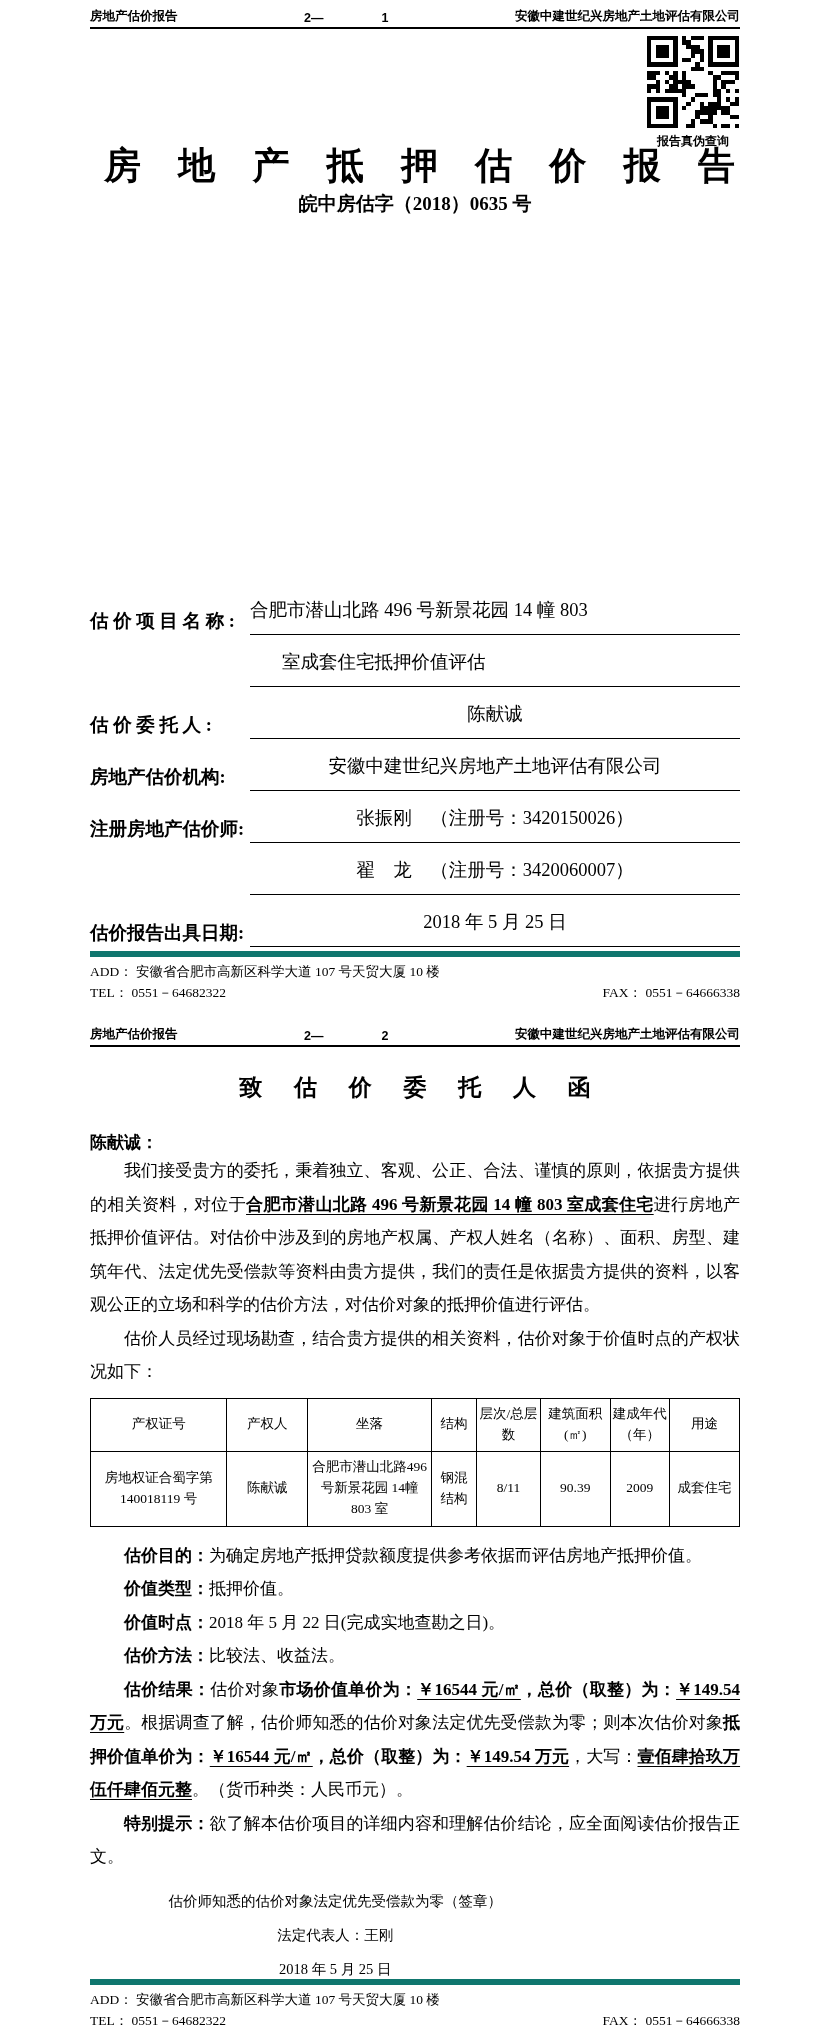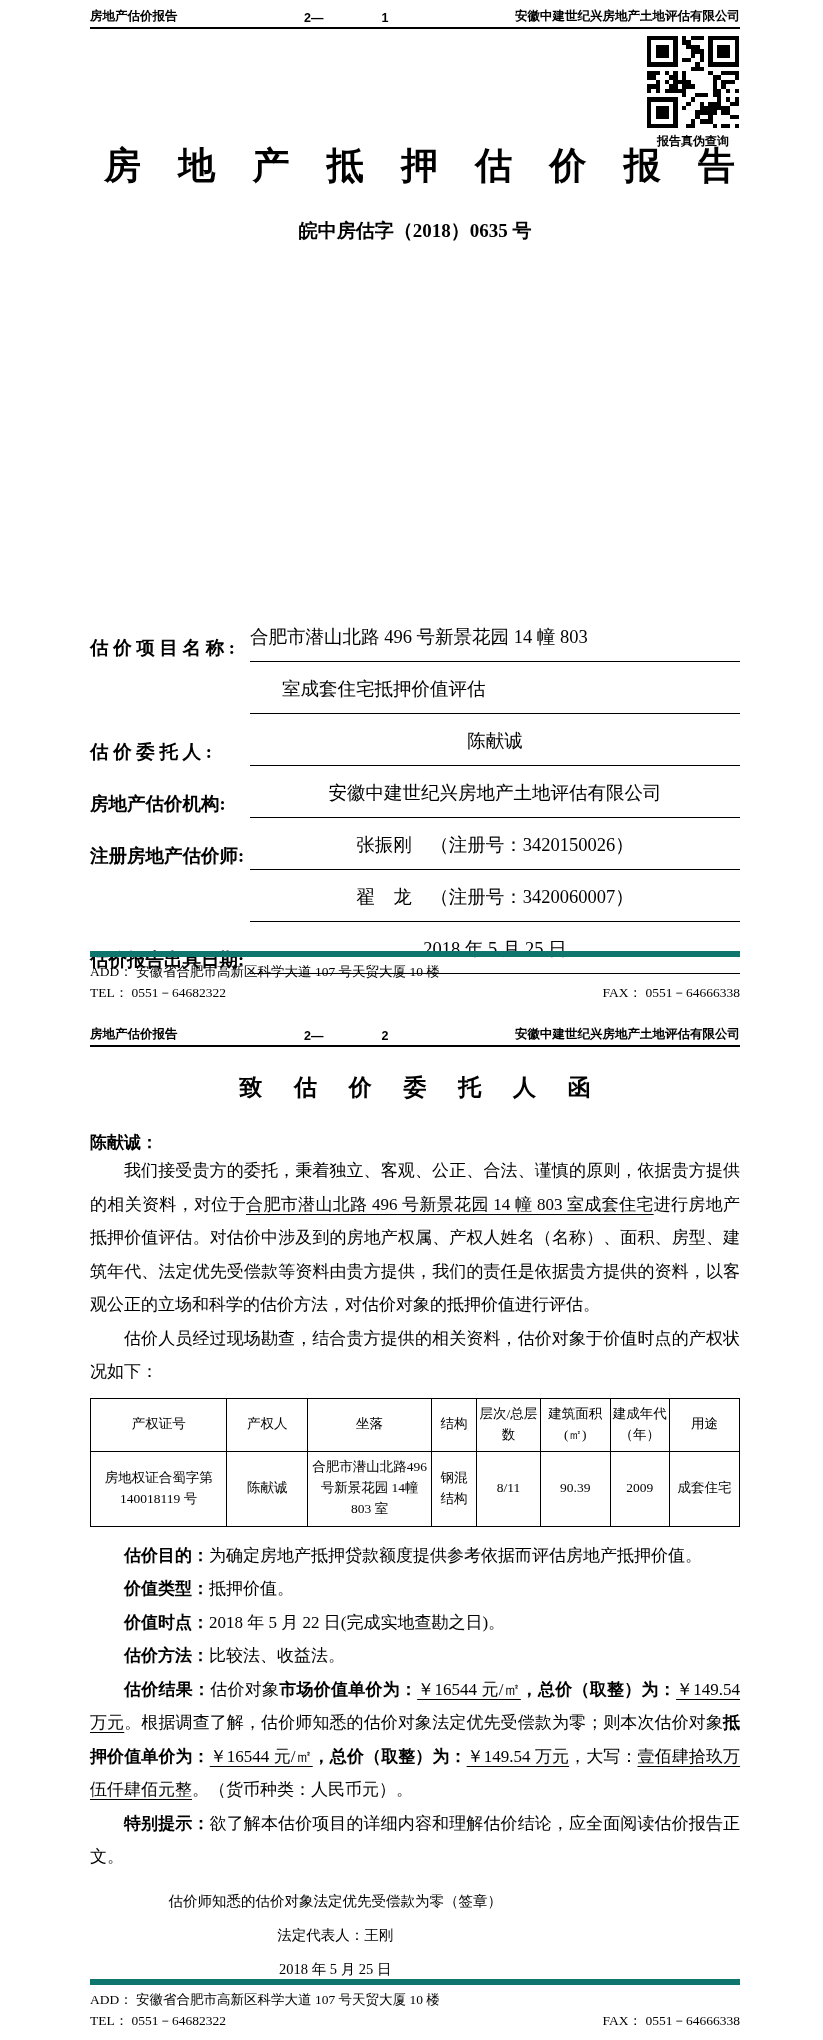--- a/index.html
+++ b/index.html
@@ -32,21 +32,21 @@
   .qr-wrap svg{width:92px;height:92px;display:block;margin:0 auto;}
   .qr-caption{font-size:12px;font-weight:bold;margin-top:5px;
     font-family:"Liberation Sans","DejaVu Sans",sans-serif;}
 
   
   .main-title{
     margin-top:112px;text-align:center;
     font-size:37px;font-weight:bold;letter-spacing:14px;padding-left:14px;
     white-space:nowrap;
   }
-  .doc-no{margin-top:27px;text-align:center;font-size:19px;font-weight:bold;}
+  .doc-no{text-align:center;font-size:19px;font-weight:bold;}
 
   
   .fields{margin-top:366px;}
   .field-row{display:flex;height:52px;align-items:flex-end;font-size:18.5px;}
   .field-row .fl{font-weight:bold;width:160px;flex:0 0 auto;white-space:nowrap;padding-bottom:2px;}
   .field-row .fv{flex:1 1 auto;border-bottom:1px solid #000;text-align:center;padding-bottom:12px;white-space:nowrap;}
   .field-row .fv.left{text-align:left;}
   .field-row .fv.left2{text-align:left;padding-left:32px;}
 
   
@@ -59,21 +59,21 @@
   .page2 .p-footer{bottom:10px;}
   .p-footer .f-row{display:flex;margin-top:3px;}
   .p-footer .f-fax{margin-left:auto;}
 
   
   .letter-title{margin-top:25px;text-align:center;font-size:23px;font-weight:bold;letter-spacing:13px;padding-left:13px;white-space:nowrap;}
   .salutation{margin-top:28px;font-size:17px;font-weight:bold;}
   .para{font-size:17px;line-height:33.5px;text-align:justify;margin:0;}
   .indent{text-indent:2em;}
   .b{font-weight:bold;}
-  .bu{font-weight:normal;text-decoration:underline;text-underline-offset:4px;}
+  .bu{font-weight:bold;text-decoration:underline;text-underline-offset:4px;}
 
   table.prop{width:100%;border-collapse:collapse;margin-top:9px;font-size:13.5px;table-layout:fixed;}
   table.prop th,table.prop td{border:1px solid #000;text-align:center;vertical-align:middle;padding:4px 2px;font-weight:normal;line-height:1.55;}
   table.prop th{height:44px;}
   table.prop td{height:66px;}
 
   .after-table{margin-top:12px;}
 
   .sig{width:fit-content;margin:10px 238px 0 auto;text-align:center;font-size:14.5px;line-height:34px;}
 </style>

